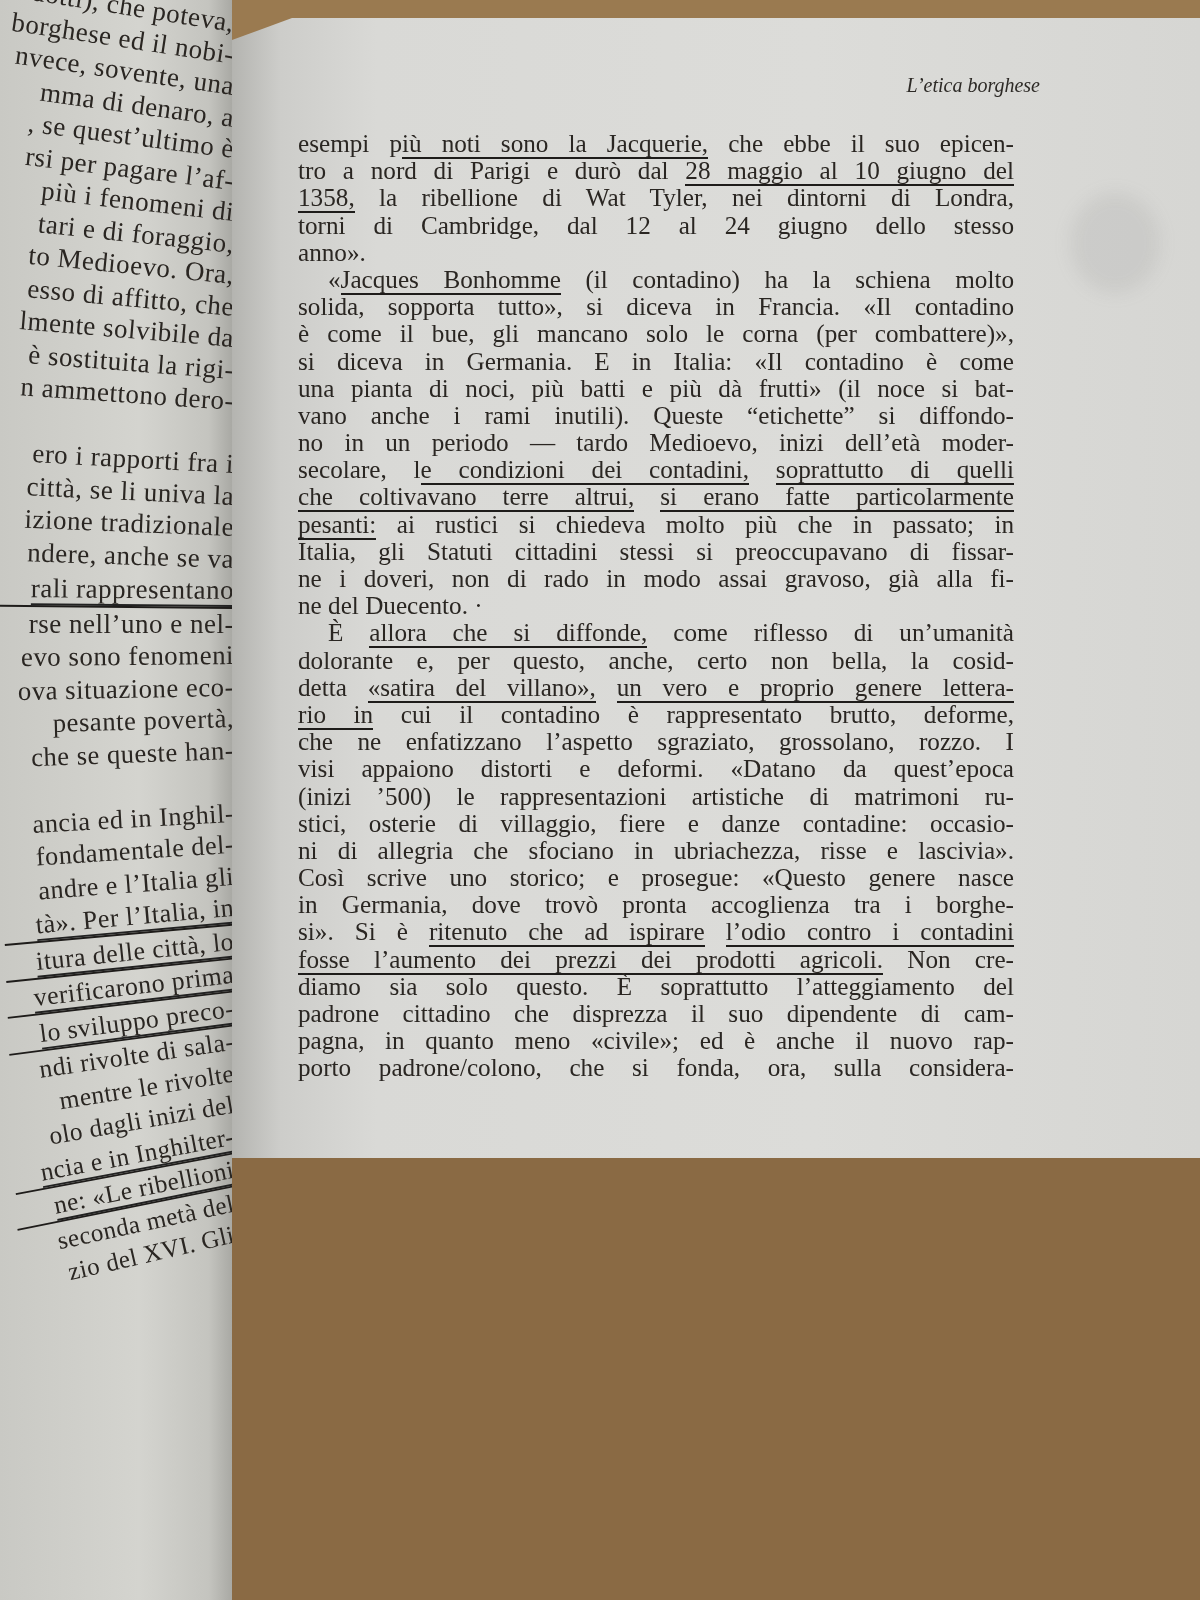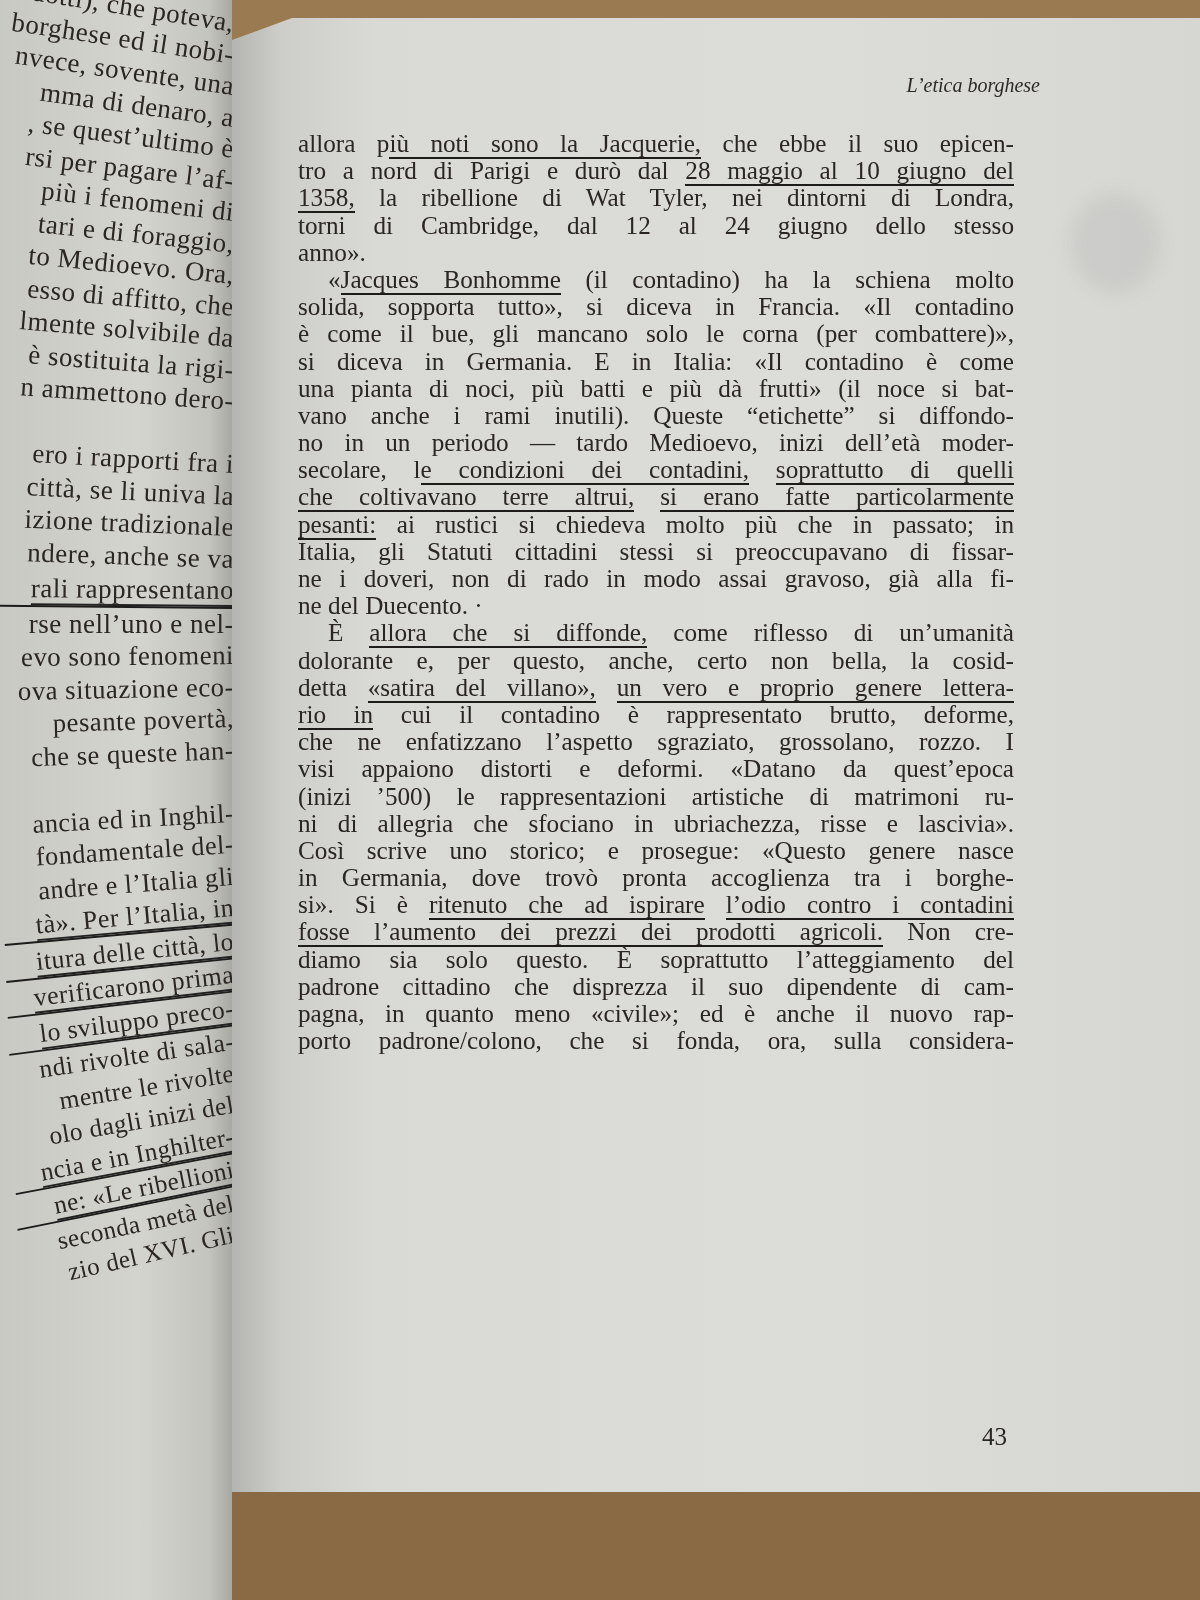--- a/index.html
+++ b/index.html
@@ -21,21 +21,21 @@
     .left-lines { position: absolute; left: -6px; top: 8px; width: 240px; }
     .left-line {
       position: relative; white-space: nowrap; text-align: right;
       font-size: 27px; line-height: 31.5px; letter-spacing: 0.5px;
       transform-origin: right center;
     }
     .left-line.ul span { border-bottom: 2.5px solid #222; }
 
     
     .right-page {
-      position: absolute; left: 232px; top: 18px; width: 968px; height: 1474px;
+      position: absolute; left: 232px; top: 18px; width: 968px; height: 1140px;
       background: linear-gradient(90deg, #b4b4b0 0%, #cdcdca 5%, #d9d9d6 15%, #dcdcd9 60%, #d6d6d3 100%);
       clip-path: polygon(0 22px, 60px 0, 100% 0, 100% 100%, 0 100%);
     }
     .right-page::after {
       content: ""; position: absolute; right: 40px; top: 175px; width: 90px; height: 100px;
       border-radius: 50%; background: rgba(120,120,120,0.12); filter: blur(8px);
     }
     .running-head {
       position: absolute; right: 160px; top: 56px;
       font-style: italic; font-size: 20px; color: #2d2a26;
@@ -97,21 +97,21 @@
       <div class="left-line ul" style="transform: rotate(-10.6316deg) scale(0.936842);"><span>ncia e in Inghilter-</span></div>
       <div class="left-line ul" style="transform: rotate(-11.4211deg) scale(0.932895);"><span>ne: «Le ribellioni</span></div>
       <div class="left-line" style="transform: rotate(-12.2105deg) scale(0.928947);"><span>seconda metà del</span></div>
       <div class="left-line" style="transform: rotate(-13deg) scale(0.925);"><span>zio del XVI. Gli</span></div>
     </div>
 </div>
 
 <div class="right-page">
   <div class="running-head">L’etica borghese</div>
   <div class="body-text" id="body-text">
-      <span class="line"><span>allora p</span><span class="ul">iù noti sono la Jacquerie,</span><span> che ebbe il suo epicen-</span></span>
+      <span class="line"><span>esempi p</span><span class="ul">iù noti sono la Jacquerie,</span><span> che ebbe il suo epicen-</span></span>
       <span class="line"><span>tro a nord di Parigi e durò dal </span><span class="ul">28 maggio al 10 giugno del</span></span>
       <span class="line"><span class="ul">1358,</span><span> la ribellione di Wat Tyler, nei dintorni di Londra,</span></span>
       <span class="line"><span>torni di Cambridge, dal 12 al 24 giugno dello stesso</span></span>
       <span class="line last"><span>anno».</span></span>
       <span class="line indent"><span>«</span><span class="ul">Jacques Bonhomme</span><span> (il contadino) ha la schiena molto</span></span>
       <span class="line"><span>solida, sopporta tutto», si diceva in Francia. «Il contadino</span></span>
       <span class="line"><span>è come il bue, gli mancano solo le corna (per combattere)»,</span></span>
       <span class="line"><span>si diceva in Germania. E in Italia: «Il contadino è come</span></span>
       <span class="line"><span>una pianta di noci, più batti e più dà frutti» (il noce si bat-</span></span>
       <span class="line"><span>vano anche i rami inutili). Queste “etichette” si diffondo-</span></span>
@@ -122,20 +122,21 @@
       <span class="line"><span>Italia, gli Statuti cittadini stessi si preoccupavano di fissar-</span></span>
       <span class="line"><span>ne i doveri, non di rado in modo assai gravoso, già alla fi-</span></span>
       <span class="line last"><span>ne del Duecento. ·</span></span>
       <span class="line indent"><span>È </span><span class="ul">allora che si diffonde,</span><span> come riflesso di un’umanità</span></span>
       <span class="line"><span>dolorante e, per questo, anche, certo non bella, la cosid-</span></span>
       <span class="line"><span>detta </span><span class="ul">«satira del villano»,</span><span> </span><span class="ul">un vero e proprio genere lettera-</span></span>
       <span class="line"><span class="ul">rio in</span><span> cui il contadino è rappresentato brutto, deforme,</span></span>
       <span class="line"><span>che ne enfatizzano l’aspetto sgraziato, grossolano, rozzo. I</span></span>
       <span class="line"><span>visi appaiono distorti e deformi. «Datano da quest’epoca</span></span>
       <span class="line"><span>(inizi ’500) le rappresentazioni artistiche di matrimoni ru-</span></span>
+      <span class="line"><span>stici, osterie di villaggio, fiere e danze contadine: occasio-</span></span>
       <span class="line"><span>ni di allegria che sfociano in ubriachezza, risse e lascivia».</span></span>
       <span class="line"><span>Così scrive uno storico; e prosegue: «Questo genere nasce</span></span>
       <span class="line"><span>in Germania, dove trovò pronta accoglienza tra i borghe-</span></span>
       <span class="line"><span>si». Si è </span><span class="ul">ritenuto che ad ispirare</span><span> </span><span class="ul">l’odio contro i contadini</span></span>
       <span class="line"><span class="ul">fosse l’aumento de</span><span class="ul">i prezzi dei prodotti agricoli.</span><span> Non cre-</span></span>
       <span class="line"><span>diamo sia solo questo. È soprattutto l’atteggiamento del</span></span>
       <span class="line"><span>padrone cittadino che disprezza il suo dipendente di cam-</span></span>
       <span class="line"><span>pagna, in quanto meno «civile»; ed è anche il nuovo rap-</span></span>
       <span class="line"><span>porto padrone/colono, che si fonda, ora, sulla considera-</span></span>
     </div>

